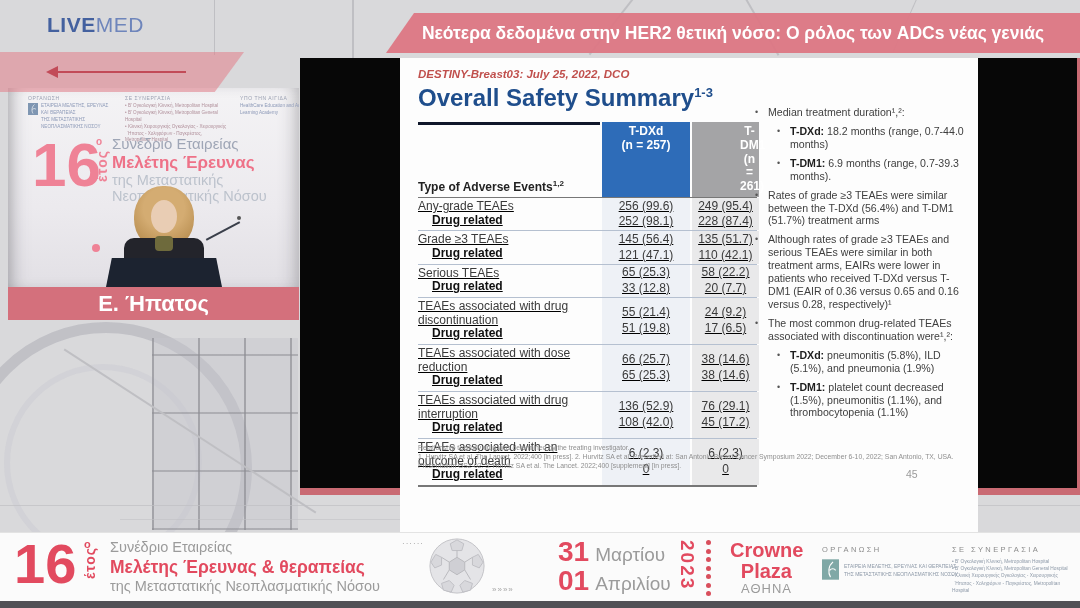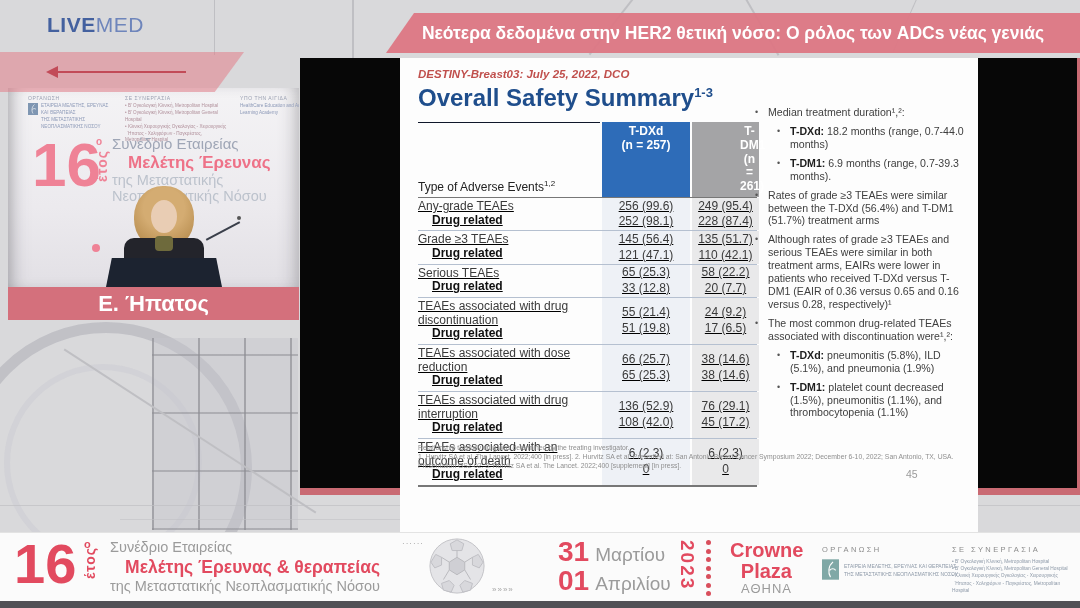--- a/index.html
+++ b/index.html
@@ -44,21 +44,21 @@
   
   #slide{left:400px;top:58px;width:578px;height:558px;background:#fdfdfd;z-index:3;overflow:hidden;}
   #slide-kicker{left:18px;top:10px;font-size:11.5px;font-style:italic;font-weight:600;color:#c0504d;}
   #slide-title{left:18px;top:26px;font-size:24px;font-weight:bold;color:#1f4e8c;}
   #slide-title sup{font-size:13px;}
 
   #taes-table{left:18px;top:64px;width:339px;}
   .t-head{display:grid;grid-template-columns:182px 88px 67px;column-gap:2px;
     border-bottom:1px solid #777;}
   .t-head-label{display:flex;align-items:flex-end;padding:2px 0 3px;
-    border-top:1px solid #0f172a;font-weight:normal;font-size:12px;color:#222;}
+    border-top:3px solid #0f172a;font-weight:bold;font-size:12px;color:#222;}
   .t-head-label sup{font-size:8px;}
   .t-head-col{color:#fff;font-weight:bold;font-size:12px;text-align:center;
     padding:3px 0;line-height:1.15;}
   .h-tdxd{background:#2e6cb8;}
   .h-tdm1{background:#a4a4a6;padding-left:48px;}
   .t-row{display:grid;grid-template-columns:182px 88px 67px;column-gap:2px;
     border-top:1px solid #b5c0d0;text-decoration:underline;}
   .t-row:first-child{border-top:none;}
   #taes-rows .t-row:last-child{border-bottom:2px solid #777;}
   .t-lab{font-size:12px;color:#3a3a3a;line-height:1.14;padding:2px 0 3px;}
@@ -87,21 +87,21 @@
   .bd-tiny.pinkish{color:#b08f9a;}
   .bd-logo-row{display:flex;gap:3px;margin-top:1px;}
   .bd-logo{width:10px;height:12px;flex:none;}
   #bd-16{left:24px;top:46px;font-size:62px;font-weight:bold;color:#ef8296;line-height:1;}
   #bd-etos{left:86px;top:62px;writing-mode:vertical-rl;transform:rotate(180deg);
     font-size:14px;font-weight:bold;color:#ef8296;letter-spacing:1px;}
   #bd-o{left:88px;top:48px;font-size:10px;font-weight:bold;color:#ef8296;}
   #bd-dot{left:84px;top:156px;width:8px;height:8px;border-radius:50%;background:#ef8296;}
   #bd-lines{left:104px;top:48px;width:184px;line-height:1.12;}
   .bl1{font-size:15px;color:#9fa6b6;}
-  .bl2,.bl3{font-size:17px;font-weight:bold;color:#ee7288;margin-left:16px;}
+  .bl2,.bl3{font-size:17px;font-weight:bold;color:#ee7288;}
   .bl4,.bl5{font-size:14.5px;color:#bcc2cc;}
   
   #sp-hair{left:126px;top:98px;width:60px;height:64px;border-radius:48%;
     background:radial-gradient(circle at 50% 35%,#d4ac72 0 40%,#bb9154 75%,#a87f46 100%);}
   #sp-face{left:143px;top:112px;width:26px;height:33px;border-radius:50%;background:#e9cdb4;}
   #sp-body{left:116px;top:150px;width:80px;height:42px;border-radius:10px 10px 0 0;background:#23242b;}
   #sp-scarf{left:147px;top:148px;width:18px;height:15px;border-radius:4px;background:#6e6a3c;}
   #sp-podium{left:98px;top:170px;width:116px;height:29px;background:#1c2330;
     clip-path:polygon(5% 0,95% 0,100% 100%,0 100%);}
   #sp-mic{left:196px;top:142px;width:38px;height:2px;background:#3a3f4a;transform:rotate(-28deg);}
@@ -114,21 +114,21 @@
   
   #footer{left:0;top:532px;width:1080px;height:69px;background:#fbfbfb;
     border-top:1px solid #e3e3e3;z-index:4;}
   #footer-strip{left:0;top:601px;width:1080px;height:7px;background:#515156;z-index:4;}
   .f16{left:14px;top:3px;font-size:56px;font-weight:bold;color:#e24a5f;line-height:1;}
   .fetos{left:82px;top:14px;writing-mode:vertical-rl;transform:rotate(180deg);
     font-size:14px;font-weight:bold;color:#e24a5f;letter-spacing:1px;}
   .fo{left:84px;top:5px;font-size:11px;font-weight:bold;color:#e24a5f;}
   .flines{left:110px;top:6px;line-height:1.22;}
   .fl1{font-size:14.5px;color:#9b9b9b;}
-  .fl2{font-size:17.5px;font-weight:bold;color:#e24a5f;text-align:right;}
+  .fl2{font-size:17.5px;font-weight:bold;color:#e24a5f;}
   .fl3{font-size:14.5px;color:#9b9b9b;}
   .fball{left:428px;top:4px;}
   .fdeco1{left:402px;top:6px;font-size:8px;color:#a6a6a6;letter-spacing:1px;}
   .fdeco2{left:492px;top:52px;font-size:8px;color:#a6a6a6;letter-spacing:1px;}
   .fdates{left:558px;top:5px;line-height:1.02;}
   .fdates .day{font-size:28px;font-weight:bold;color:#e24a5f;}
   .fdates .month{font-size:19px;color:#9b9b9b;margin-left:6px;}
   .fyear{left:676px;top:7px;writing-mode:vertical-rl;font-size:19px;font-weight:bold;
     color:#e24a5f;letter-spacing:2px;}
   .fdots{left:706px;top:7px;display:flex;flex-direction:column;gap:3.5px;}

